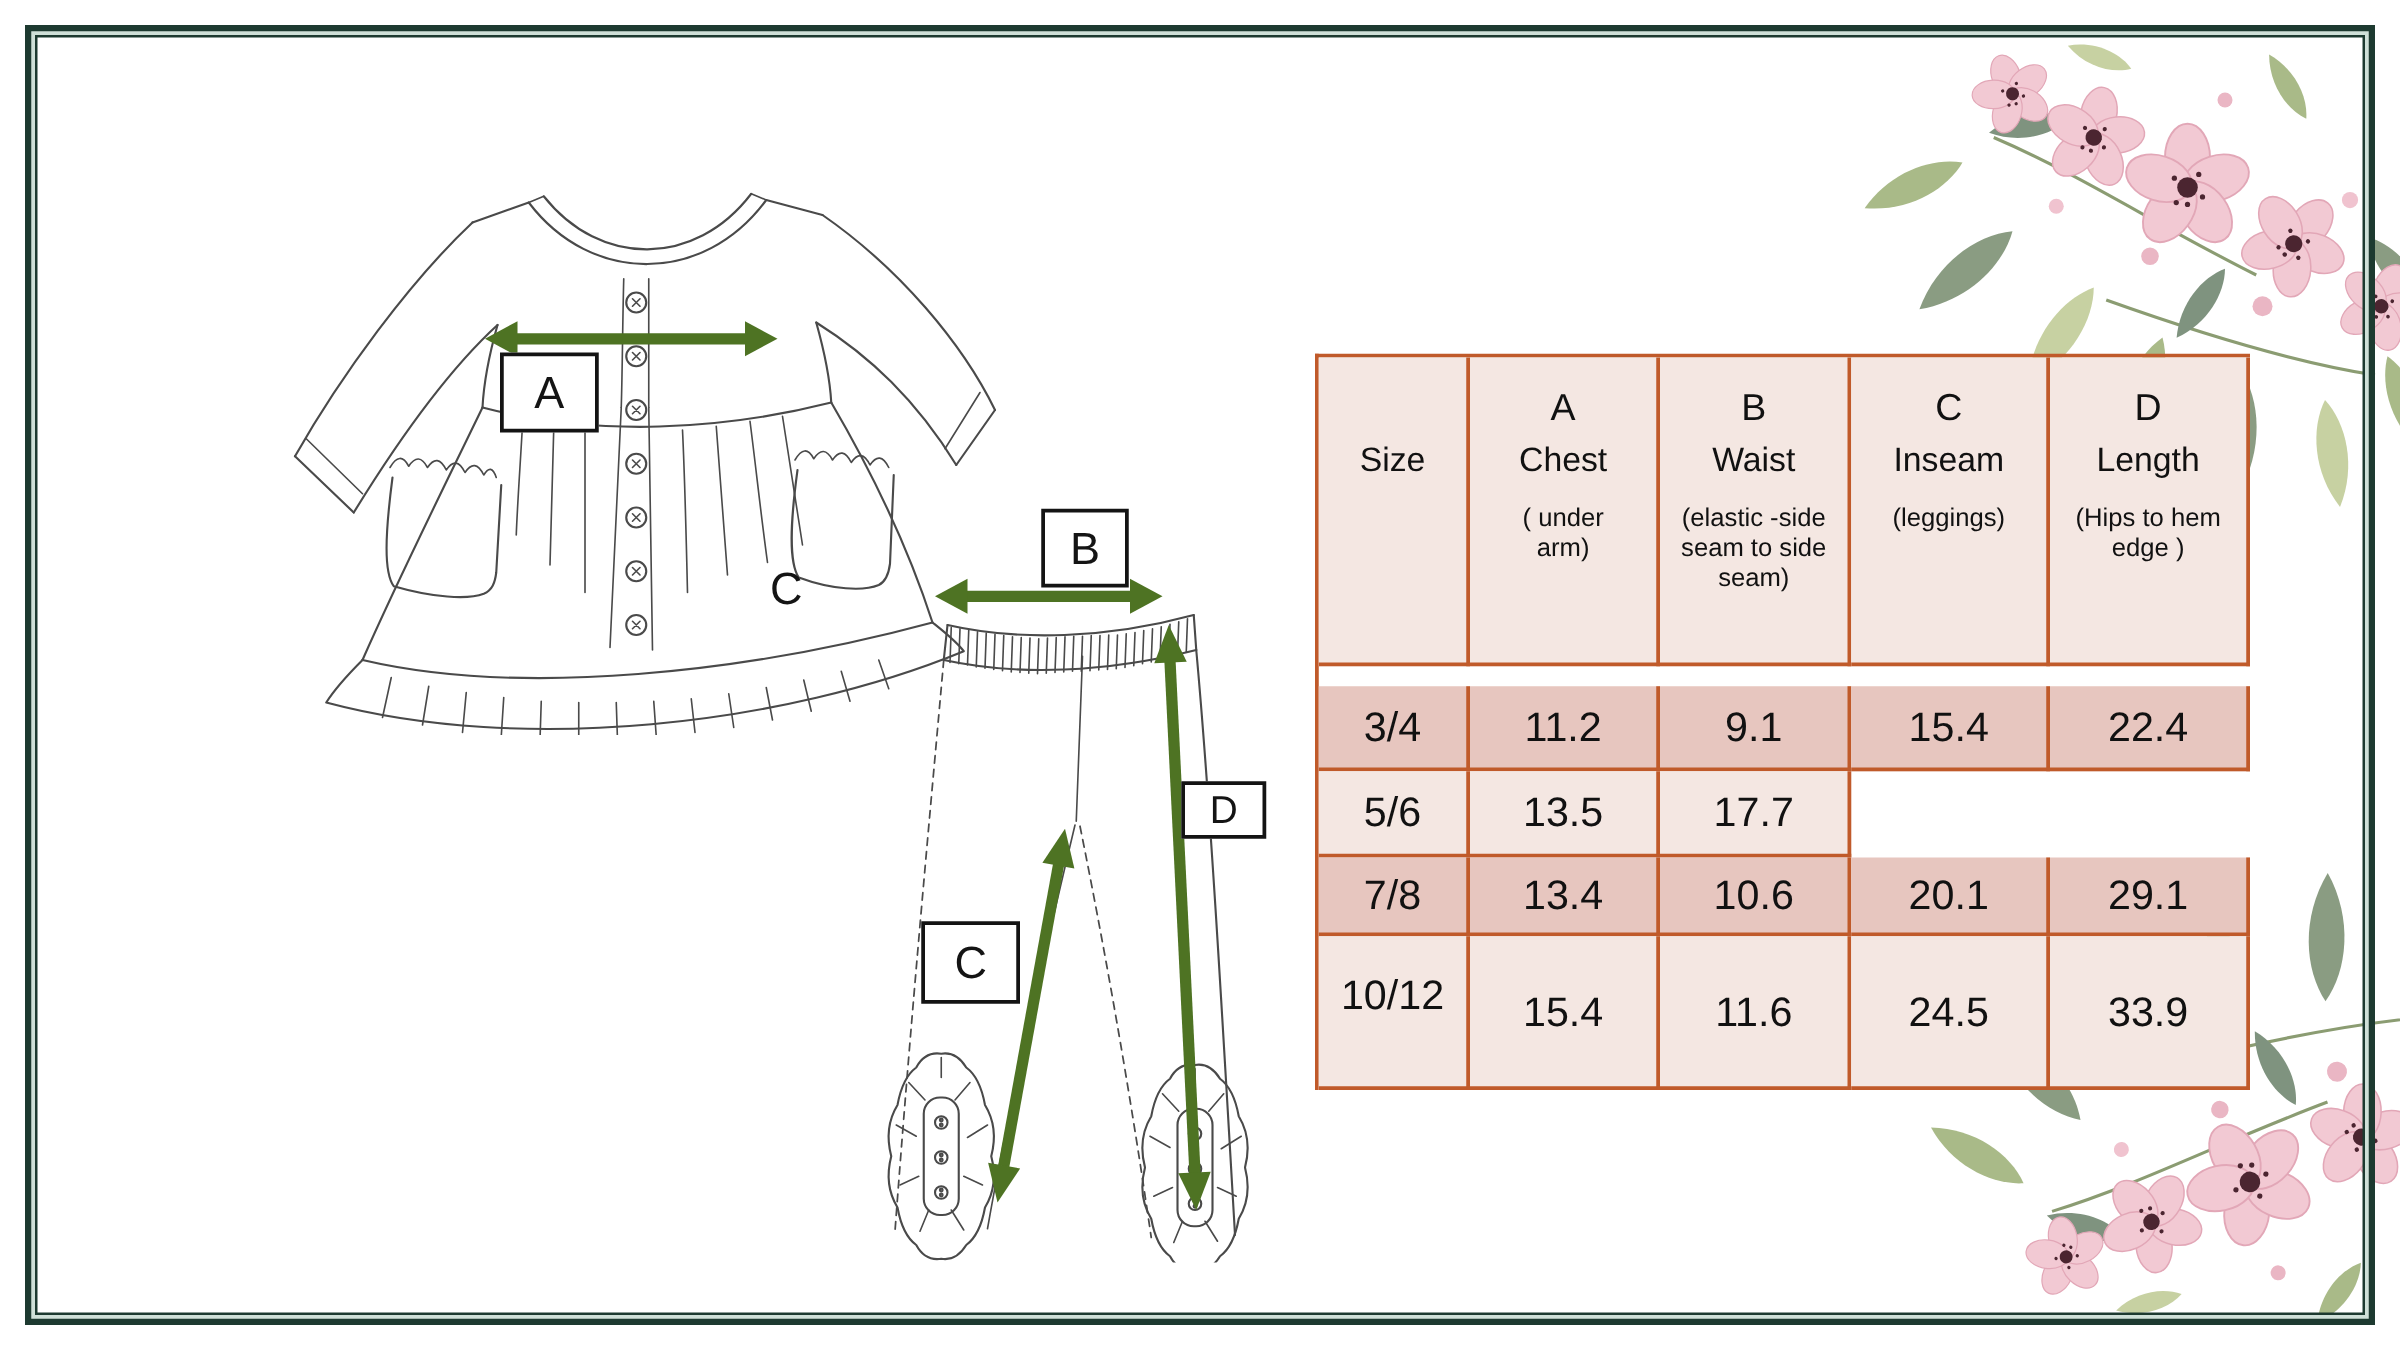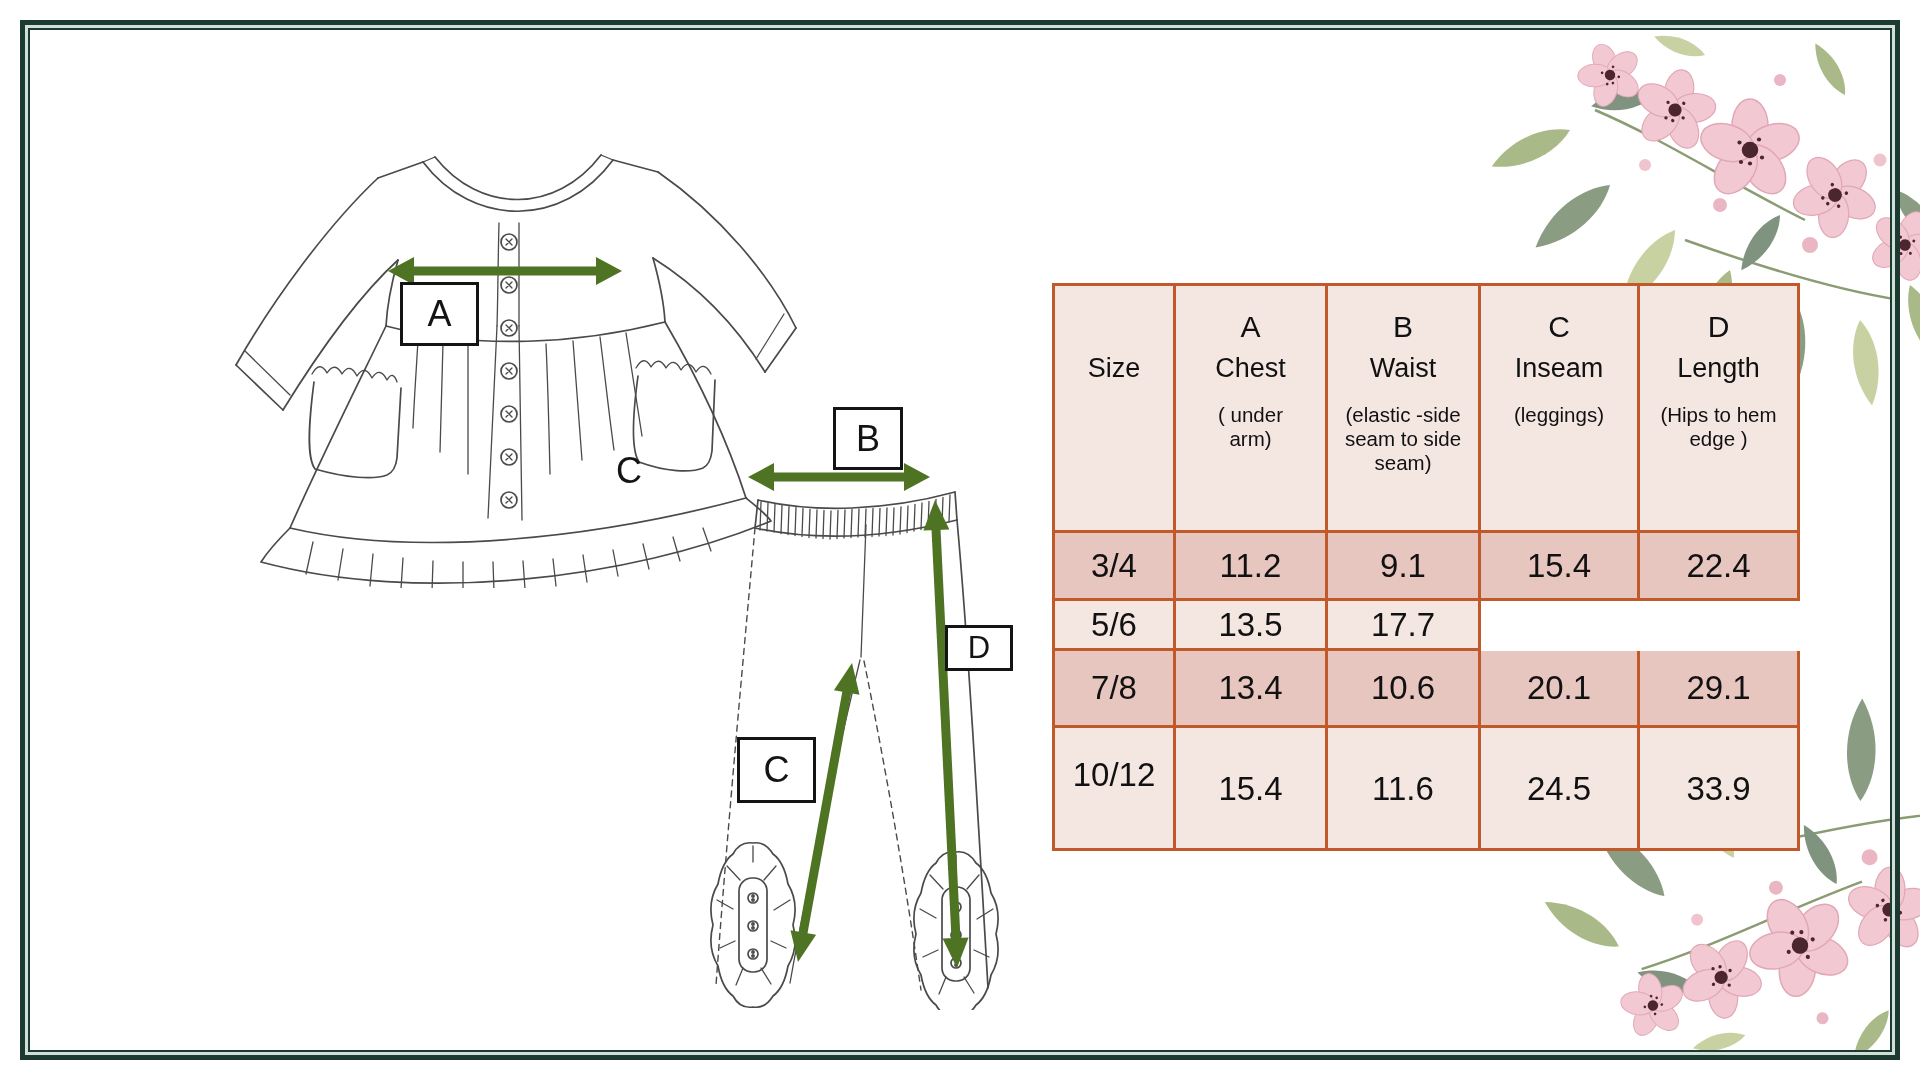--- a/index.html
+++ b/index.html
@@ -33,21 +33,21 @@
               border-bottom:3px solid #c05a2a;background:#f4e7e2;text-align:center;}
   .thead{height:247px;}
   .hcell{height:247px;display:flex;flex-direction:column;align-items:center;padding-top:20px;}
   .hletter{font-size:30px;height:42px;display:flex;align-items:center;justify-content:center;}
   .hlabel{font-size:27px;line-height:40px;}
   .hsub{font-size:20.5px;line-height:24px;margin-top:15px;}
   .hcell.c1 .hsub{max-width:96px;}
   .hcell.c2 .hsub{max-width:136px;}
   .hcell.c4 .hsub{max-width:136px;}
   .trow .cell{display:flex;align-items:center;justify-content:center;font-size:33px;}
-  .r0 .cell{height:68px;} .r1 .cell{height:50px;} .r2 .cell{height:77px;} .r3 .cell{height:123px;}
+  .r0 .cell{height:68px;margin-top:16px;} .r1 .cell{height:69px;} .r2 .cell{height:63px;} .r3 .cell{height:123px;}
   .trow.dark .cell{background:#e7c6bf;}
   .r3 .cell{align-items:flex-start;padding-top:42px;box-sizing:border-box;}
   .r3 .cell.size{padding-top:28px;}
 </style>
 </head>
 <body>
 
 <div class="stage">
 
   <svg class="flowers-svg" width="1920" height="1080" viewBox="0 0 1920 1080">

